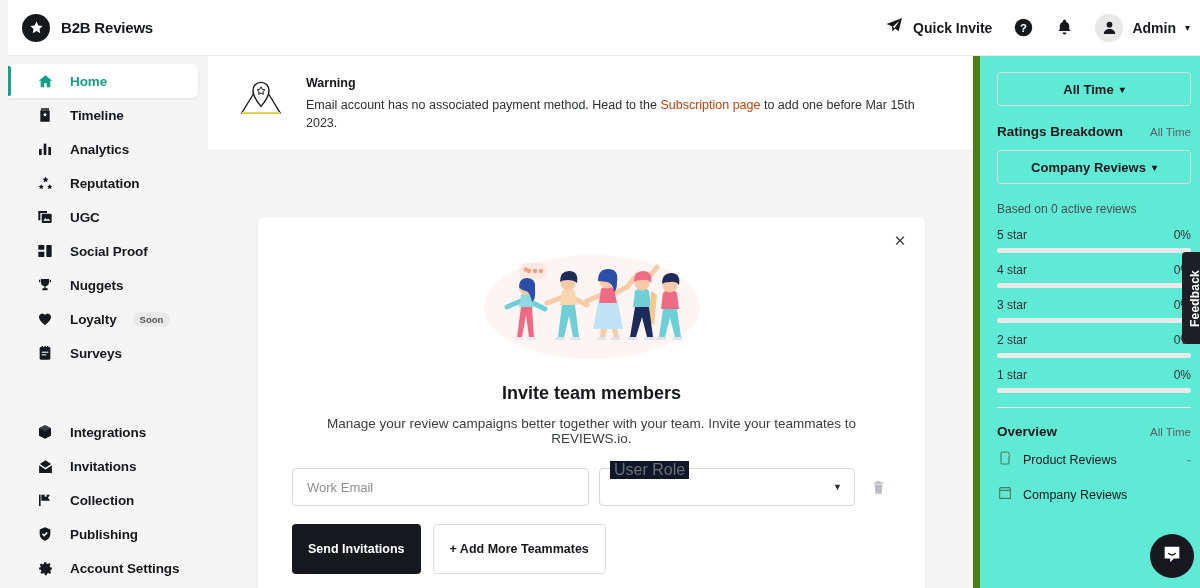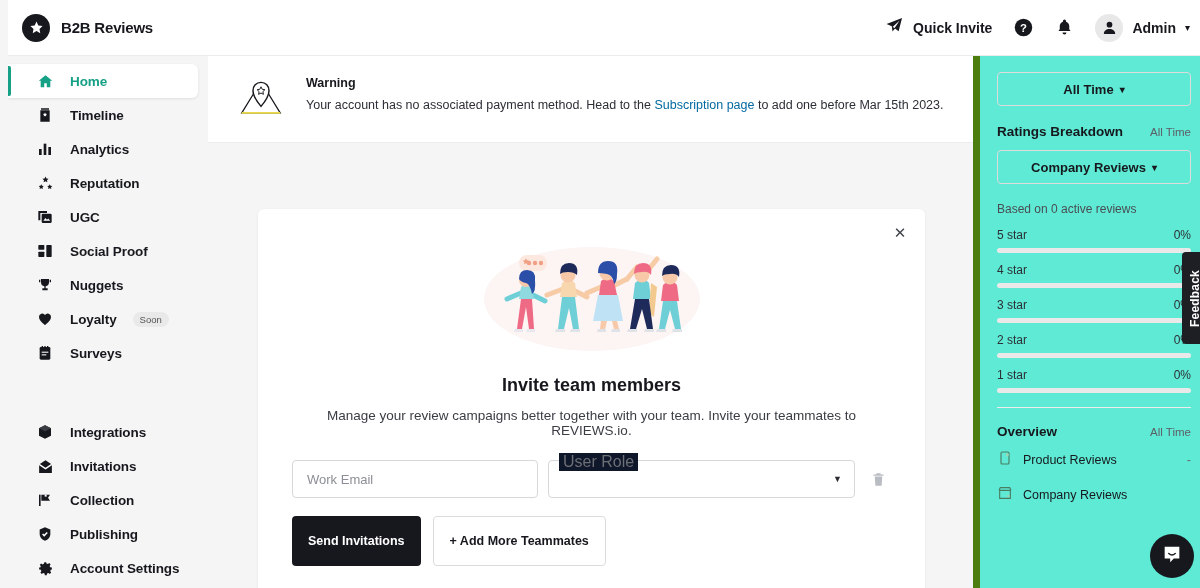--- a/index.html
+++ b/index.html
@@ -58,35 +58,35 @@
     background: #fff; box-shadow: 0 1px 3px rgba(0,0,0,.09);
   }
   .nav-item.active::before {
     content: ""; position: absolute; left: 0; top: 2px; bottom: 2px;
     width: 3px; background: #16a085; border-radius: 0 2px 2px 0;
   }
   .nav-item.active .nlabel { color: #16a085; }
   .nav-gap { height: 45px; }
   .badge-soon {
     font-size: 9.5px; background: #e9e9e9; color: #555;
-    padding: 2px 7px; border-radius: 9px; font-weight: normal;
+    padding: 2px 7px; border-radius: 9px; font-weight: bold;
   }
 
   
   .main-col { flex: 1; display: flex; flex-direction: column; min-width: 0; background: #f5f5f5; gap: 48px; }
 
   .warning-bar {
     background: #fff; border-bottom: 1px solid #ececec;
     display: flex; align-items: flex-start; gap: 20px;
     padding: 20px 24px 18px 28px; min-height: 70px;
   }
   .warn-illus { width: 50px; min-width: 50px; display: flex; justify-content: center; }
   .warn-title { font-size: 12.5px; font-weight: bold; margin-bottom: 6px; }
   .warn-text { font-size: 12.5px; color: #2c2f36; line-height: 1.45; }
-  .warn-link { color: #0369a1; text-decoration: none; cursor: pointer; }
+  .warn-link { color: #c2410c; text-decoration: none; cursor: pointer; }
 
   .main-scroll { flex: 1; overflow: hidden; padding: 18px 0 0 0; display: flex; }
   .main-inner { flex: 1; min-width: 0; padding: 0 48px 0 50px; }
 
   .card {
     background: #fff; border-radius: 6px; box-shadow: 0 1px 3px rgba(0,0,0,.07);
     position: relative;
   }
   .invite-card { padding: 26px 34px 30px; }
   .card-close {
@@ -97,21 +97,21 @@
   .illus-wrap { display: flex; justify-content: center; padding: 6px 0 14px; }
   .invite-title { text-align: center; font-size: 18px; font-weight: bold; margin-bottom: 12px; }
   .invite-sub { text-align: center; font-size: 13.5px; color: #3a3d44; margin-bottom: 22px; }
 
   .form-row { display: flex; align-items: center; gap: 10px; }
   .inp {
     height: 38px; border: 1px solid #d8d8d8; border-radius: 4px;
     background: #fff; display: flex; align-items: center; padding: 0 14px;
     font-size: 13px; color: #8b8e94;
   }
-  .inp-email { width: 246px; }
+  .inp-email { width: 297px; }
   .sel-wrap { position: relative; flex: 1; max-width: 310px; }
   .sel {
     height: 38px; border: 1px solid #d8d8d8; border-radius: 4px; background: #fff;
     display: flex; align-items: center; justify-content: flex-end; padding: 0 12px;
     cursor: pointer;
   }
   .sel-legend {
     position: absolute; top: -7px; left: 11px; background: #0f172a; padding: 0 4px;
     font-size: 16px; color: #6c6f75; text-align: right;
   }
@@ -379,21 +379,21 @@
           <svg width="48" height="48" viewBox="0 0 60 60">
             <path d="M22 20 L6 46 H54 L38 20" fill="none" stroke="#16181d" stroke-width="1.6"></path>
             <path d="M30 8c-6 0-10 4.5-10 10.3C20 26 30 38 30 38s10-12 10-19.7C40 12.5 36 8 30 8z" fill="#fff" stroke="#16181d" stroke-width="1.8"></path>
             <path d="M30 13.5l1.5 3.1 3.4.5-2.5 2.4.6 3.4-3-1.6-3 1.6.6-3.4-2.5-2.4 3.4-.5z" fill="none" stroke="#16181d" stroke-width="1.2"></path>
             <path d="M6 46h48" stroke="#e8d84a" stroke-width="2.2"></path>
           </svg>
         </div>
         <div>
           <div class="warn-title">Warning</div>
           <div class="warn-text">
-            <span>Your account has no associated payment method. Head to the </span><a class="warn-link">Subscription page</a><span> to add one before Mar 15th 2023.</span>
+            <span>Email account has no associated payment method. Head to the </span><a class="warn-link">Subscription page</a><span> to add one before Mar 15th 2023.</span>
           </div>
         </div>
       </div>
 
       <div class="main-scroll">
         <div class="main-inner">
 
           <div class="card invite-card">
             <div class="card-close">✕</div>
 

